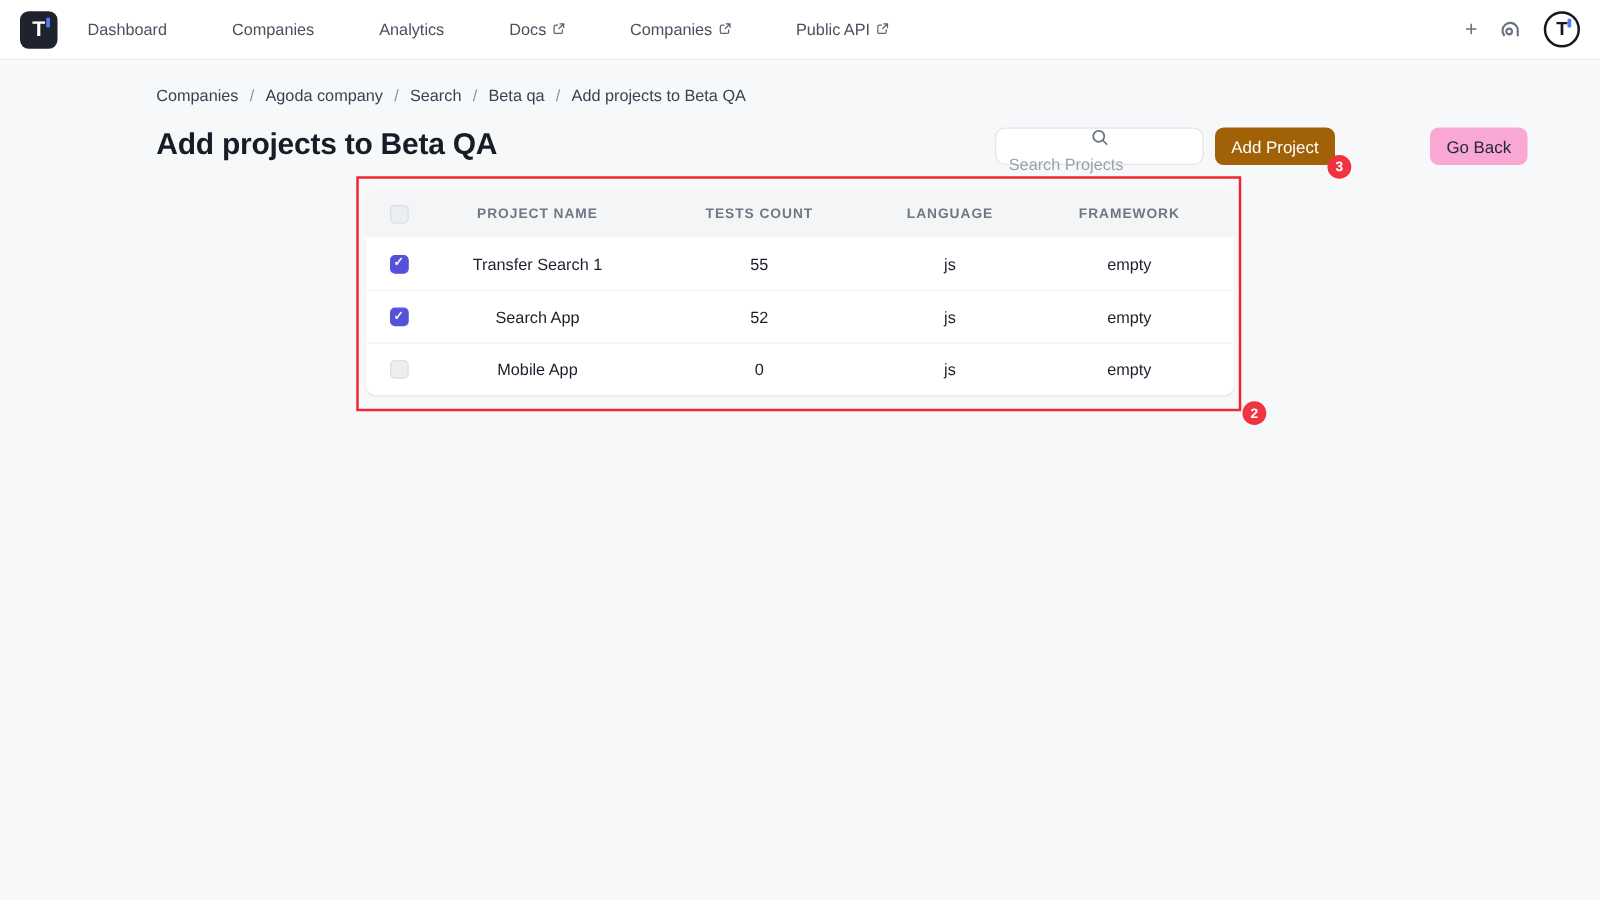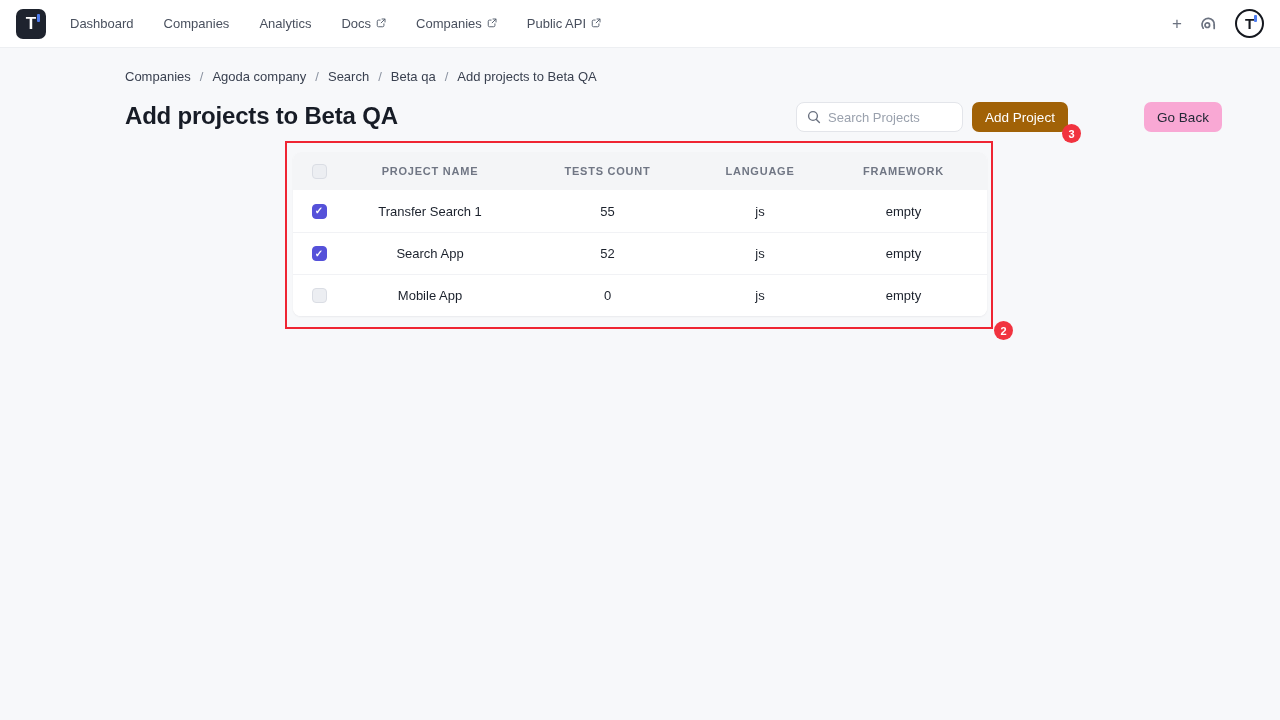--- a/index.html
+++ b/index.html
@@ -19,21 +19,21 @@
   }
   .logo {
     width:30px; height:30px; border-radius:7px; background:#1e232e;
     position:relative; display:flex; align-items:center; justify-content:center;
     color:#ffffff; font-weight:700; font-size:17px; flex:0 0 auto;
   }
   .logo .tick, .avatar .tick {
     position:absolute; width:3px; height:8px; background:#4f7df0; border-radius:1px;
   }
   .logo .tick { top:5px; right:6px; }
-  .nav-links { display:flex; align-items:center; gap:30px; margin-left:24px; }
+  .nav-links { display:flex; align-items:center; gap:52px; margin-left:24px; }
   .nav-link {
     display:flex; align-items:center; gap:5px;
     font-size:13px; font-weight:500; color:#49505e; cursor:pointer; white-space:nowrap;
   }
   .ext-icon { display:inline-flex; margin-top:-2px; }
   .nav-right { margin-left:auto; display:flex; align-items:center; gap:18px; }
   .plus-icon { font-size:17px; color:#6b7280; font-weight:400; line-height:1; cursor:pointer; }
   .headway-icon { cursor:pointer; display:flex; }
   .avatar {
     width:29px; height:29px; border-radius:50%; background:#ffffff;
@@ -53,21 +53,21 @@
   .breadcrumb .crumb { cursor:pointer; white-space:nowrap; }
   .page-title {
     position:absolute; left:125px; top:102px;
     font-size:24px; font-weight:700; color:#171c26; letter-spacing:-0.2px;
   }
 
   
   .search-box {
     position:absolute; left:796px; top:102px; width:167px; height:30px;
     background:#ffffff; border:1px solid #e3e5ea; border-radius:8px;
-    display:flex; align-items:center; padding:0 10px; gap:7px;
+    display:flex; align-items:center; padding:0 10px; gap:7px;flex-direction:column;
   }
   .search-box input {
     border:none; outline:none; width:100%; font-family:inherit;
     font-size:13px; color:#374151; background:transparent;
   }
   .search-box input::placeholder { color:#9aa1ad; }
   .btn {
     position:absolute; top:102px; height:30px; border:none; border-radius:7px;
     font-family:inherit; font-size:13.5px; font-weight:500; cursor:pointer;
     display:flex; align-items:center; justify-content:center;

